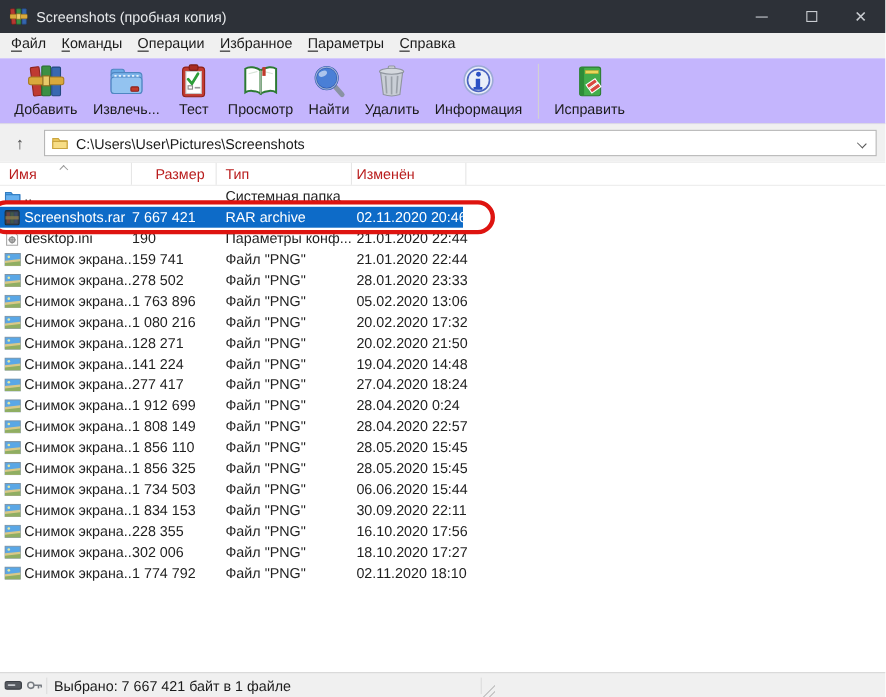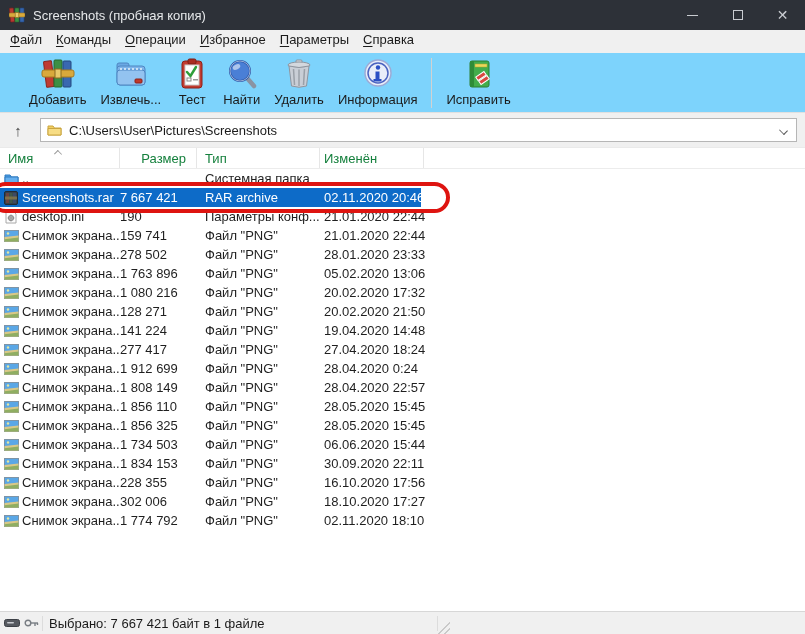--- a/index.html
+++ b/index.html
@@ -15,36 +15,36 @@
   .winbtn .min-glyph { display:block; width:11px; height:0; border-top:1px solid #c9ccd1; }
   .winbtn .max-glyph { display:block; width:10px; height:10px; border:1px solid #c9ccd1; }
   .winbtn .close-glyph { font-size:14px; line-height:1; }
 
   
   .menubar { height:23px; background:#f0f0f0; display:flex; padding-left:3px; color:#1b1b1b; flex:0 0 auto; }
   .mi { padding:2px 7px; white-space:nowrap; }
   .mi u { text-decoration:underline; text-underline-offset:2px; }
 
   
-  .toolbar { height:60px; background:#7dd3fc; border-bottom:1px solid #e0e0e0; display:flex; align-items:flex-start; padding:4px 0 0 22px; flex:0 0 auto; }
+  .toolbar { height:60px; background:#c4b5fd; border-bottom:1px solid #e0e0e0; display:flex; align-items:flex-start; padding:4px 0 0 6px; flex:0 0 auto; }
   .tb { display:flex; flex-direction:column; align-items:center; padding:0 7px; color:#1b1b1b; }
   .tb .ico { width:34px; height:34px; display:flex; align-items:center; justify-content:center; }
   .tb .lbl { margin-top:1px; white-space:nowrap; }
   .tb-sep { width:1px; height:50px; background:#d2d2d2; margin:1px 7px 0 7px; }
 
   
   .addressbar { height:34px; background:#f0f0f0; display:flex; align-items:center; padding:0 8px 0 4px; flex:0 0 auto; }
   .up-btn { width:28px; height:24px; display:flex; align-items:center; justify-content:center; color:#4c4c4c; font-size:15px; flex:0 0 auto; margin-right:8px; }
   .combo { flex:1 1 auto; height:24px; background:#fff; border:1px solid #b6b6b6; display:flex; align-items:center; padding:0 24px 0 6px; position:relative; }
   .combo .fold { margin-right:7px; flex:0 0 auto; }
   .combo .path { white-space:nowrap; overflow:hidden; color:#1b1b1b; }
   .combo .chev { position:absolute; right:9px; top:8px; width:7px; height:7px; border-right:1px solid #555; border-bottom:1px solid #555; transform:rotate(45deg) scaleY(.8); }
 
   
-  .lv-header { height:22px; background:#fff; border-top:1px solid #eaeaea; border-bottom:1px solid #ececec; display:grid; grid-template-columns:120px 77px 123px 104px 1fr; align-items:center; color:#15803d; position:relative; flex:0 0 auto; }
+  .lv-header { height:22px; background:#fff; border-top:1px solid #eaeaea; border-bottom:1px solid #ececec; display:grid; grid-template-columns:120px 77px 123px 104px 1fr; align-items:center; color:#b91c1c; position:relative; flex:0 0 auto; }
   .lv-header > div { height:100%; display:flex; align-items:center; border-right:1px solid #e6e6e6; }
   .lv-header .h-name { padding-left:8px; }
   .lv-header .h-size { justify-content:flex-end; padding-right:10px; }
   .lv-header .h-type { padding-left:8px; }
   .lv-header .h-date { padding-left:4px; }
   .lv-header .h-fill { border-right:none; }
   .sort-caret { position:absolute; left:55px; top:3px; width:6px; height:6px; border-left:1px solid #999; border-top:1px solid #999; transform:rotate(45deg) scaleY(.9); }
 
   
   .list { flex:1 1 auto; background:#fff; position:relative; overflow:hidden; }
@@ -135,20 +135,31 @@
         <rect x="7" y="4" width="20" height="27" rx="3" fill="#c23b30" stroke="#8e2118"></rect>
         <rect x="13" y="2" width="8" height="5" rx="1.5" fill="#a92c21" stroke="#7d1d14"></rect>
         <rect x="10" y="8" width="14" height="20" fill="#fff" stroke="#c9c9c9"></rect>
         <polyline points="12,15 15.5,19 21,10" fill="none" stroke="#2e9e3a" stroke-width="2.5" stroke-linecap="round"></polyline>
         <rect x="12" y="21" width="4" height="3" fill="none" stroke="#888"></rect>
         <rect x="18" y="22" width="5" height="1.5" fill="#999"></rect>
       </svg>
       <span class="lbl">Тест</span>
     </div>
 
+    <div class="tb">
+      <svg class="ico" viewBox="0 0 34 34">
+        <path d="M17,7 C12,3.5 6,3.5 3,5.5 L3,27 C6,25 12,25 17,28 Z" fill="#fff" stroke="#2c7a33" stroke-width="1.8"></path>
+        <path d="M17,7 C22,3.5 28,3.5 31,5.5 L31,27 C28,25 22,25 17,28 Z" fill="#fff" stroke="#2c7a33" stroke-width="1.8"></path>
+        <line x1="17" y1="7" x2="17" y2="28" stroke="#9fb5a0" stroke-width="1.2"></line>
+        <line x1="6" y1="10" x2="14" y2="8" stroke="#d7e3d8"></line>
+        <line x1="20" y1="8" x2="28" y2="10" stroke="#d7e3d8"></line>
+        <rect x="18.5" y="4" width="3" height="8" fill="#c0392b"></rect>
+      </svg>
+      <span class="lbl">Просмотр</span>
+    </div>
 
     <div class="tb">
       <svg class="ico" viewBox="0 0 34 34">
         <line x1="22" y1="21" x2="29" y2="29" stroke="#8a93a3" stroke-width="4.5" stroke-linecap="round"></line>
         <circle cx="15" cy="14" r="10" fill="#4a7fd6" stroke="#2b55a8" stroke-width="2"></circle>
         <circle cx="15" cy="14" r="10" fill="none" stroke="#c9d6ea" stroke-width="1" opacity="0.7"></circle>
         <ellipse cx="11.5" cy="10" rx="4" ry="2.5" fill="#ffffff" opacity="0.55" transform="rotate(-25 11.5 10)"></ellipse>
       </svg>
       <span class="lbl">Найти</span>
     </div>

